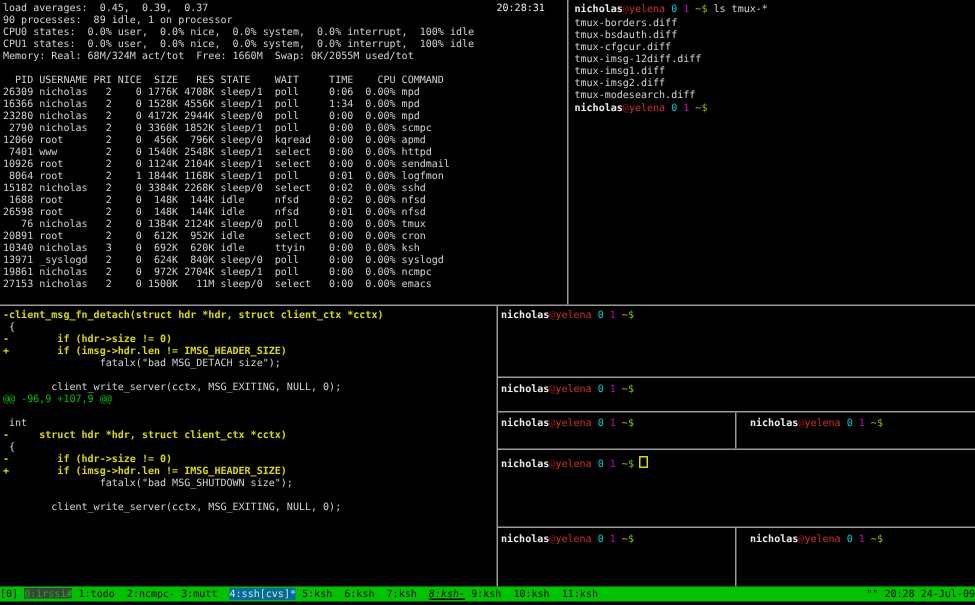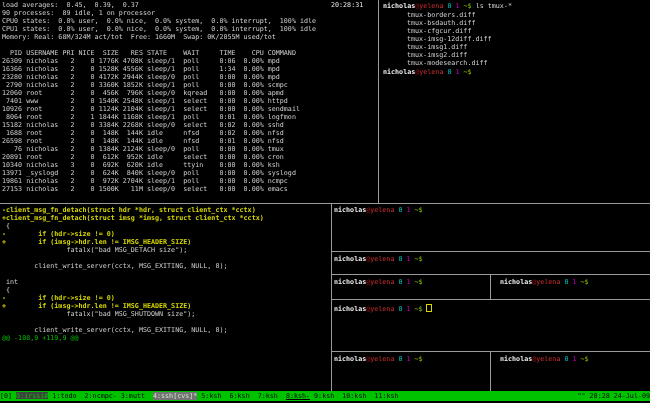--- a/index.html
+++ b/index.html
@@ -22,25 +22,25 @@
   
   .diff-line{white-space:pre;height:8px;}
   .diff-removed,.diff-added{color:#d9d900;font-weight:bold;}
   .diff-context{color:#d0d0d0;}
   .diff-hunk{color:#00c200;}
   
   .statusbar{position:absolute;left:0;top:391px;width:650px;height:10px;background:#00c300;
              color:#000;display:flex;line-height:10px;white-space:pre;overflow:hidden;}
   .seg{white-space:pre;}
   .seg-alert{background:#404040;color:#00c300;text-decoration:underline;}
-  .seg-current{background:#737373;color:#cfe8cf;}
-  .seg-last{text-decoration:underline;}
+  .seg-current{background:#0369a1;color:#cfe8cf;}
+  .seg-last{text-decoration:underline;font-style:italic;}
   .sb-spacer{flex:1;}
   .toptext{color:#d0d0d0;}
-  .filecol{color:#d0d0d0;margin-left:24px;}
+  .filecol{color:#d0d0d0;}
 </style>
 </head>
 <body>
 
 <div class="screen">
 
   <div class="abs" style="left:0;top:0;width:377px;height:203px;">
     <pre id="top-output" class="abs toptext" style="left:2px;top:1px;">load averages:  0.45,  0.39,  0.37
 90 processes:  89 idle, 1 on processor
 CPU0 states:  0.0% user,  0.0% nice,  0.0% system,  0.0% interrupt,  100% idle
@@ -86,36 +86,36 @@
 tmux-imsg-12diff.diff
 tmux-imsg1.diff
 tmux-imsg2.diff
 tmux-modesearch.diff</pre>
     <div class="promptline abs" style="left:3px;top:68px;"><span class="p-user">nicholas</span><span class="p-at">@</span><span class="p-host">yelena</span><span class="p-num0"> 0</span><span class="p-num1"> 1</span><span class="p-cwd"> ~</span><span class="p-sym">$</span></div>
   </div>
 
   <div class="abs" style="left:0;top:204px;width:370px;height:187px;">
     <div id="diff-lines" class="abs" style="left:2px;top:2px;width:326px;">
         <div class="diff-line diff-removed">-client_msg_fn_detach(struct hdr *hdr, struct client_ctx *cctx)</div>
-        <div class="diff-line diff-added">+client_msg_fn_detach(struct imsg *imsg, struct client_ctx *cctx)</div>
         <div class="diff-line diff-context"> {</div>
         <div class="diff-line diff-removed">-        if (hdr-&gt;size != 0)</div>
         <div class="diff-line diff-added">+        if (imsg-&gt;hdr.len != IMSG_HEADER_SIZE)</div>
         <div class="diff-line diff-context">                fatalx("bad MSG_DETACH size");</div>
         <div class="diff-line diff-context">&nbsp;</div>
         <div class="diff-line diff-context">        client_write_server(cctx, MSG_EXITING, NULL, 0);</div>
+        <div class="diff-line diff-hunk">@@ -96,9 +107,9 @@</div>
         <div class="diff-line diff-context">&nbsp;</div>
         <div class="diff-line diff-context"> int</div>
+        <div class="diff-line diff-removed">-     struct hdr *hdr, struct client_ctx *cctx)</div>
         <div class="diff-line diff-context"> {</div>
         <div class="diff-line diff-removed">-        if (hdr-&gt;size != 0)</div>
         <div class="diff-line diff-added">+        if (imsg-&gt;hdr.len != IMSG_HEADER_SIZE)</div>
         <div class="diff-line diff-context">                fatalx("bad MSG_SHUTDOWN size");</div>
         <div class="diff-line diff-context">&nbsp;</div>
         <div class="diff-line diff-context">        client_write_server(cctx, MSG_EXITING, NULL, 0);</div>
-        <div class="diff-line diff-hunk">@@ -108,9 +119,9 @@</div>
       </div>
 
   </div>
 
   <div class="abs" style="left:332px;top:204px;width:318px;height:47px;">
     <div class="promptline abs" style="left:2px;top:2px;"><span class="p-user">nicholas</span><span class="p-at">@</span><span class="p-host">yelena</span><span class="p-num0"> 0</span><span class="p-num1"> 1</span><span class="p-cwd"> ~</span><span class="p-sym">$</span></div>
   </div>
   <div class="abs" style="left:332px;top:252px;width:318px;height:22px;">
     <div class="promptline abs" style="left:2px;top:3px;"><span class="p-user">nicholas</span><span class="p-at">@</span><span class="p-host">yelena</span><span class="p-num0"> 0</span><span class="p-num1"> 1</span><span class="p-cwd"> ~</span><span class="p-sym">$</span></div>
   </div>

